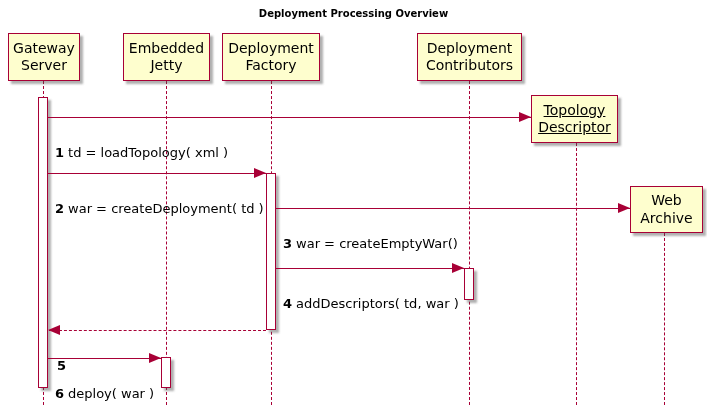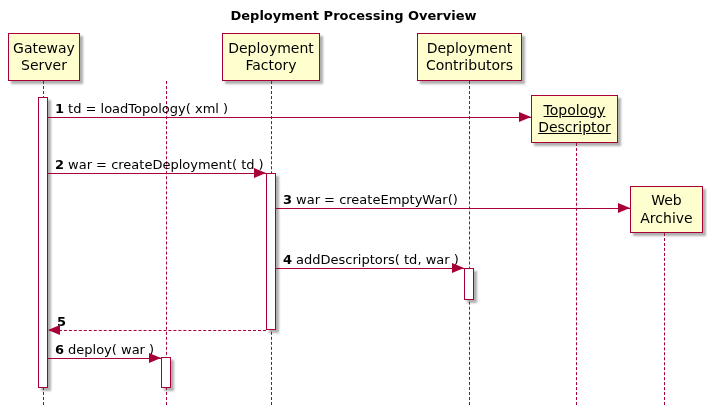--- a/index.html
+++ b/index.html
@@ -5,21 +5,21 @@
   html,body{margin:0;padding:0;background:#ffffff;}
   #diagram{
     position:relative;
     width:707px;height:417px;
     background:#ffffff;
     font-family:"DejaVu Sans","Liberation Sans",sans-serif;
     overflow:hidden;
   }
   .title{
     position:absolute;left:0;top:8px;width:707px;
-    text-align:center;font-size:13px;font-weight:bold;color:#000;
+    text-align:center;font-size:10px;font-weight:bold;color:#000;
   }
   .lifeline{
     position:absolute;width:0;
     border-left:1px dashed #A80036;
   }
   .participant{
     position:absolute;
     background:#FEFECE;
     border:1.6px solid #A80036;
     box-shadow:3px 3px 2px rgba(80,80,80,0.45);
@@ -35,21 +35,21 @@
     box-shadow:2.5px 2.5px 2px rgba(80,80,80,0.45);
     box-sizing:border-box;
   }
   .msg-line{
     position:absolute;height:0;
     border-top:1.4px solid #A80036;
   }
   .msg-line.dashed{border-top-style:dashed;}
   .msg-label{
     position:absolute;height:16px;
-    font-size:13px;color:#000;white-space:nowrap;
+    font-size:13px;color:#000;white-space:nowrap;margin-top:44px;
   }
   .msg-num{font-weight:bold;margin-right:4px;}
   .arrow{
     position:absolute;width:0;height:0;
   }
   .arrow.right{
     border-top:5px solid transparent;
     border-bottom:5px solid transparent;
     border-left:12px solid #A80036;
   }
@@ -73,20 +73,22 @@
   <div class="lifeline" style="left:576px;top:143px;height:262px;"></div>
   <div class="lifeline" style="left:664px;top:233px;height:172px;"></div>
 
   <div class="activation" style="left:38px;top:97px;height:291px;"></div>
   <div class="activation" style="left:266px;top:173px;height:157px;"></div>
   <div class="activation" style="left:464px;top:268px;height:32px;"></div>
   <div class="activation" style="left:161px;top:357px;height:31px;"></div>
 
   <div class="participant" style="left:8px;top:33px;width:72px;height:48px;">Gateway
 Server</div>
+  <div class="participant" style="left:123px;top:33px;width:87px;height:48px;">Embedded
+Jetty</div>
   <div class="participant" style="left:222px;top:33px;width:98px;height:48px;">Deployment
 Factory</div>
   <div class="participant" style="left:417px;top:33px;width:105px;height:48px;">Deployment
 Contributors</div>
   <div class="participant" style="left:531px;top:95px;width:87px;height:48px;text-decoration:underline;">Topology
 Descriptor</div>
   <div class="participant" style="left:630px;top:186px;width:73px;height:47px;">Web
 Archive</div>
 
   <div class="msg-label" style="left:55px;top:101px;">

